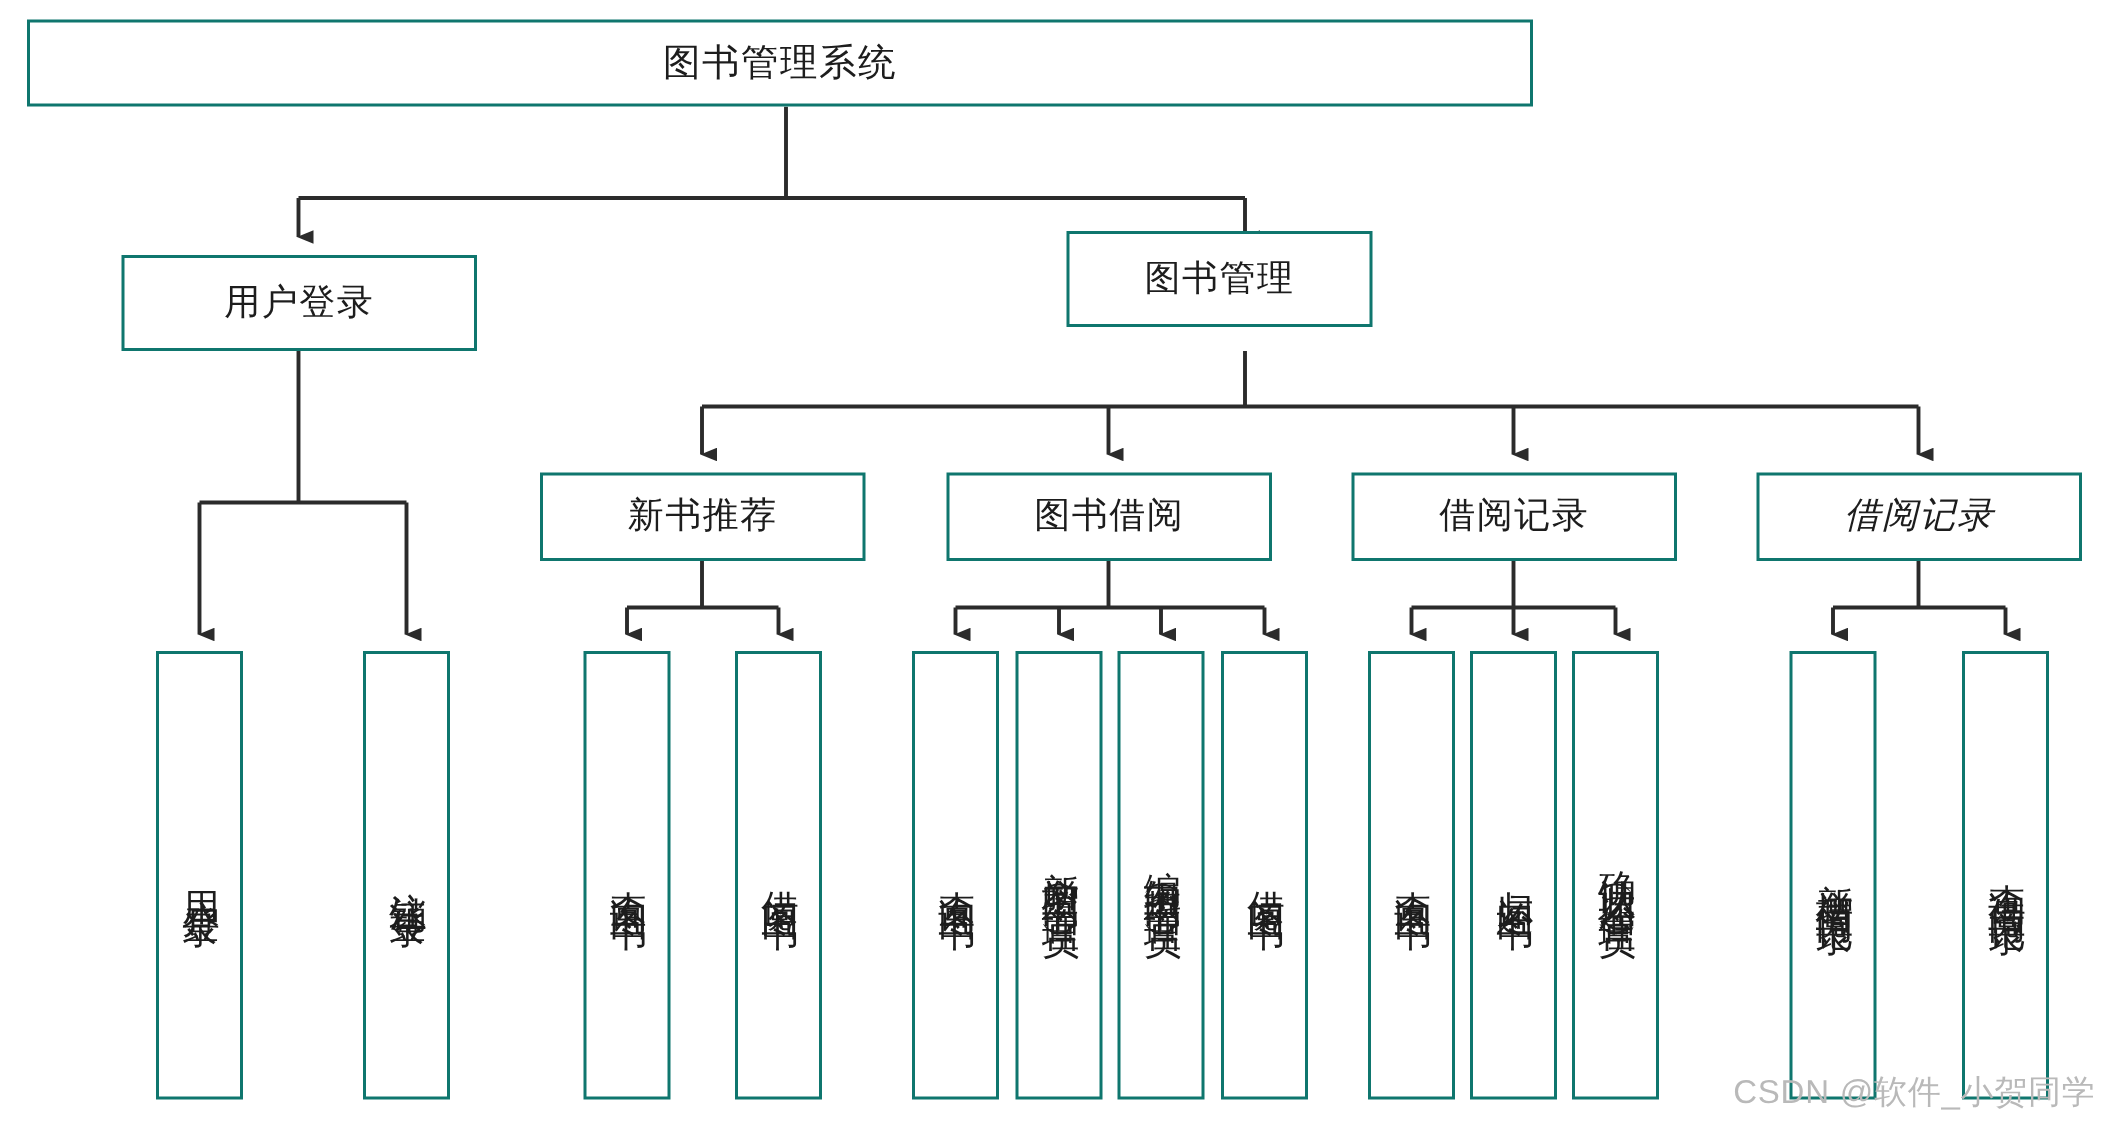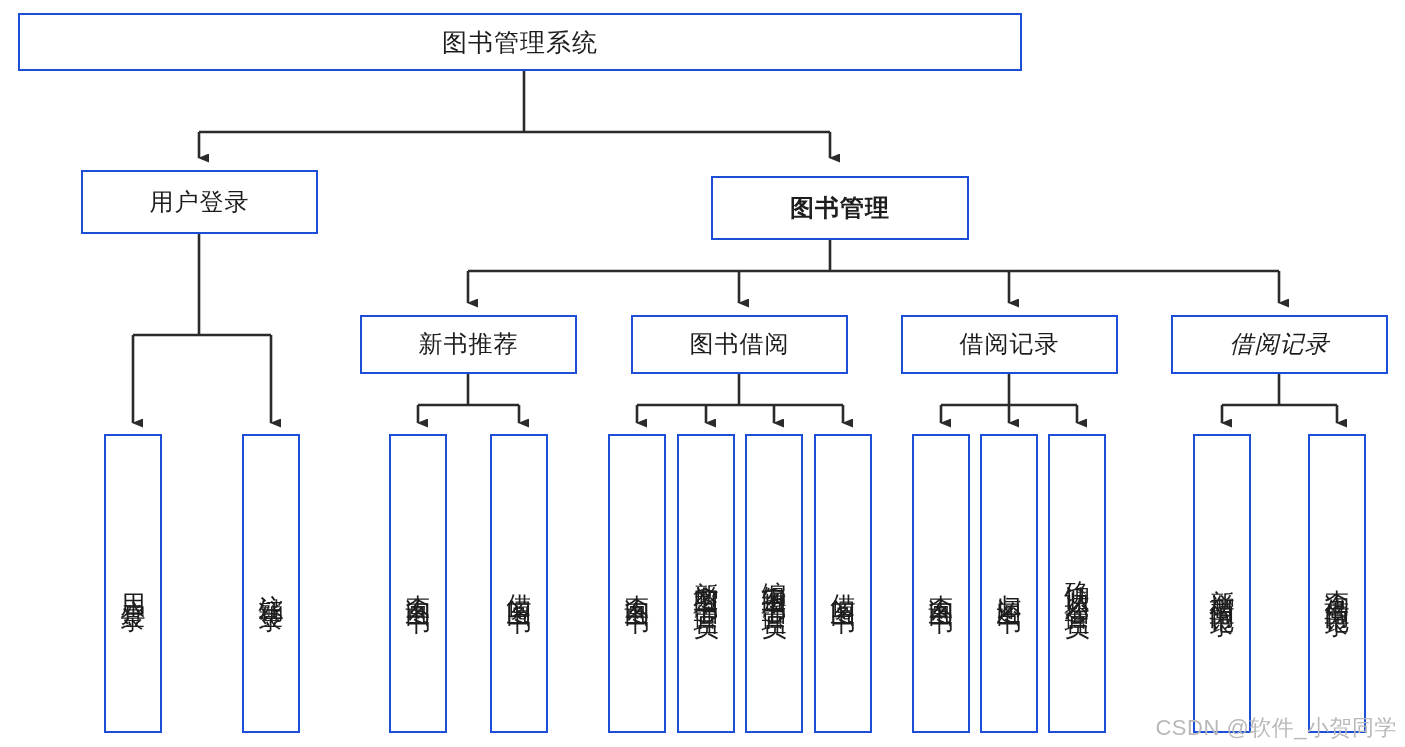--- a/index.html
+++ b/index.html
@@ -23,21 +23,21 @@
     left: 0;
     top: 0;
     width: 1405px;
     height: 747px;
     pointer-events: none;
   }
   .node {
     position: absolute;
     box-sizing: border-box;
     background: #ffffff;
-    border: 2px solid #1d4ed8;
+    border: 2px solid #0f766e;
     display: flex;
     align-items: center;
     justify-content: center;
     color: #1d1d1d;
     z-index: 2;
   }
   .node-label {
     display: block;
     text-align: center;
     line-height: 1.12;
@@ -135,21 +135,21 @@
   </svg>
 
   <div class="node horiz root" style="left:18px; top:13px; width:1004px; height:58px;">
     <span class="node-label">图书管理系统</span>
   </div>
 
   <div class="node horiz" style="left:81px; top:170px; width:237px; height:64px;">
     <span class="node-label">用户登录</span>
   </div>
 
-  <div class="node horiz" style="left:711px; top:176px; width:258px; height:64px;font-weight:bold;">
+  <div class="node horiz" style="left:711px; top:154px; width:204px; height:64px;">
     <span class="node-label">图书管理</span>
   </div>
 
   <div class="node horiz" style="left:631px; top:315px; width:217px; height:59px;">
     <span class="node-label">图书借阅</span>
   </div>
 
   <div class="node horiz" style="left:360px; top:315px; width:217px; height:59px;">
     <span class="node-label">新书推荐</span>
   </div>

